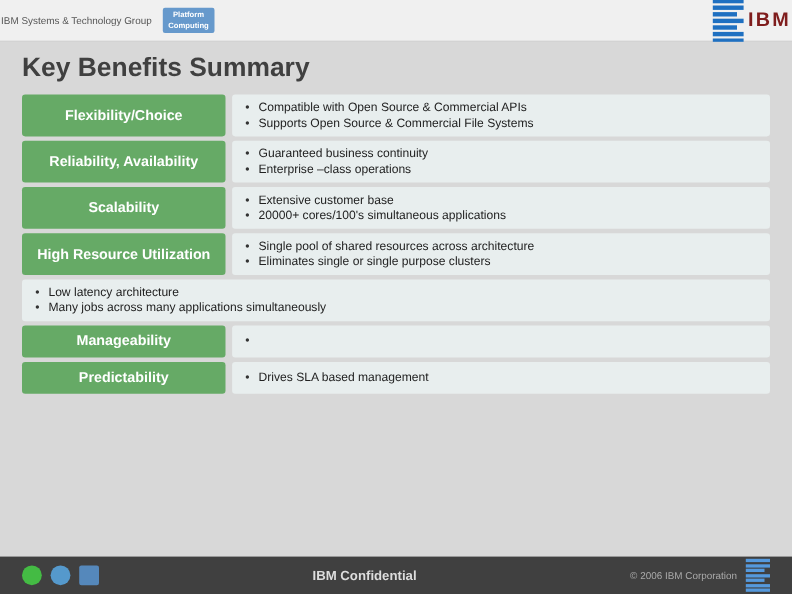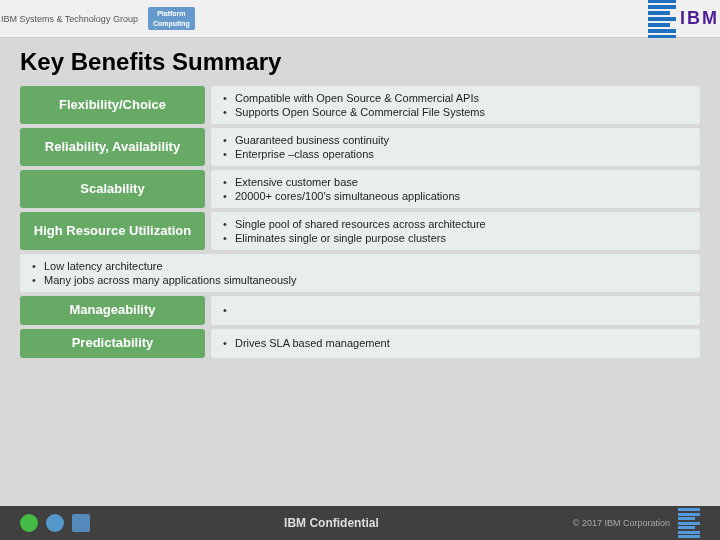--- a/index.html
+++ b/index.html
@@ -63,36 +63,36 @@
     .ibm-stripe:nth-child(1) { width: 28px; }
     .ibm-stripe:nth-child(2) { width: 28px; }
     .ibm-stripe:nth-child(3) { width: 22px; }
     .ibm-stripe:nth-child(4) { width: 28px; }
     .ibm-stripe:nth-child(5) { width: 22px; }
     .ibm-stripe:nth-child(6) { width: 28px; }
     .ibm-stripe:nth-child(7) { width: 28px; }
     .ibm-text {
       font-size: 18px;
       font-weight: bold;
-      color: #4c1d95;
+      color: #7f1d1d;
       letter-spacing: 2px;
       margin-left: 4px;
     }
 
     .main-content {
       flex: 1;
       background: #d8d8d8;
       padding: 10px 20px 4px 20px;
       display: flex;
       flex-direction: column;
     }
     .page-title {
       font-size: 24px;
       font-weight: bold;
-      color: #000000;
+      color: #404040;
       margin-bottom: 10px;
     }
     .benefits-grid {
       display: flex;
       flex-direction: column;
       gap: 4px;
       flex: 1;
     }
     .benefit-row {
       display: flex;
@@ -318,21 +318,21 @@
   </div>
 
   <div class="footer-bar">
     <div class="footer-icons">
       <span class="footer-icon-circle" style="background:#44bb44;"></span>
       <span class="footer-icon-circle" style="background:#5599cc;"></span>
       <span class="footer-icon-square"></span>
     </div>
     <div class="footer-confidential">IBM Confidential</div>
     <div class="ibm-footer-logo">
-      <div class="footer-copyright">© 2017 IBM Corporation</div>
+      <div class="footer-copyright">© 2006 IBM Corporation</div>
       <div class="footer-ibm-stripes">
         <div class="footer-ibm-stripe"></div>
         <div class="footer-ibm-stripe"></div>
         <div class="footer-ibm-stripe"></div>
         <div class="footer-ibm-stripe"></div>
         <div class="footer-ibm-stripe"></div>
         <div class="footer-ibm-stripe"></div>
         <div class="footer-ibm-stripe"></div>
       </div>
     </div>

